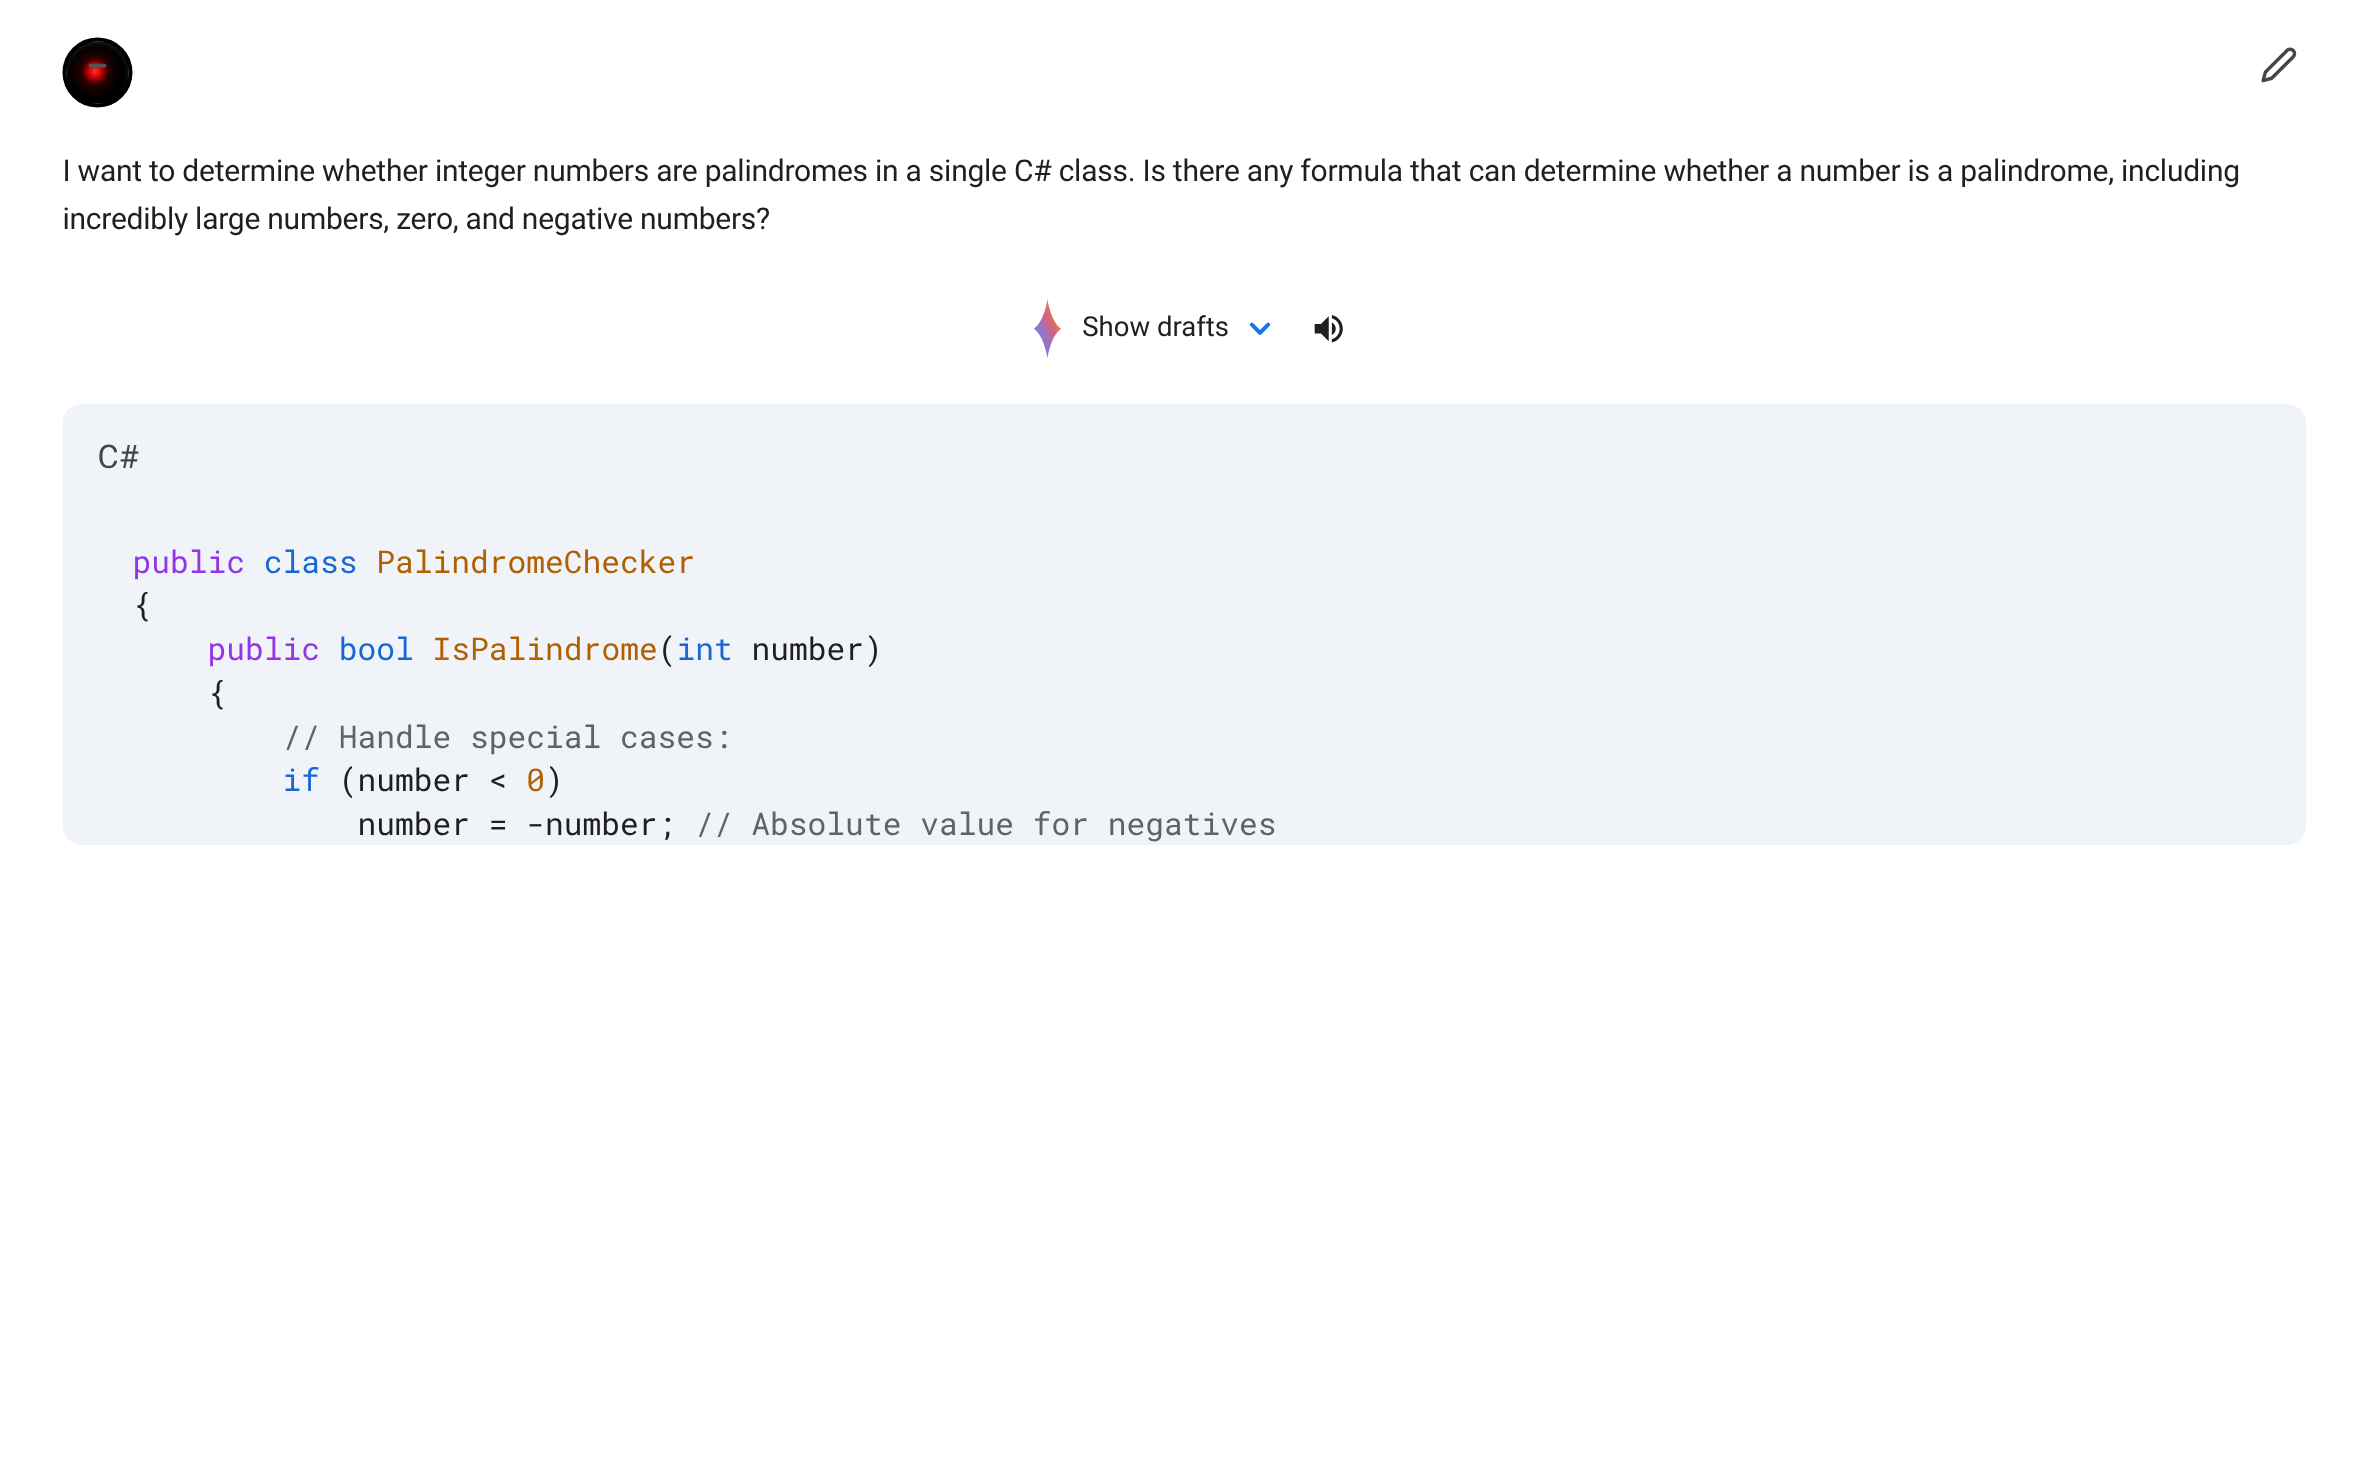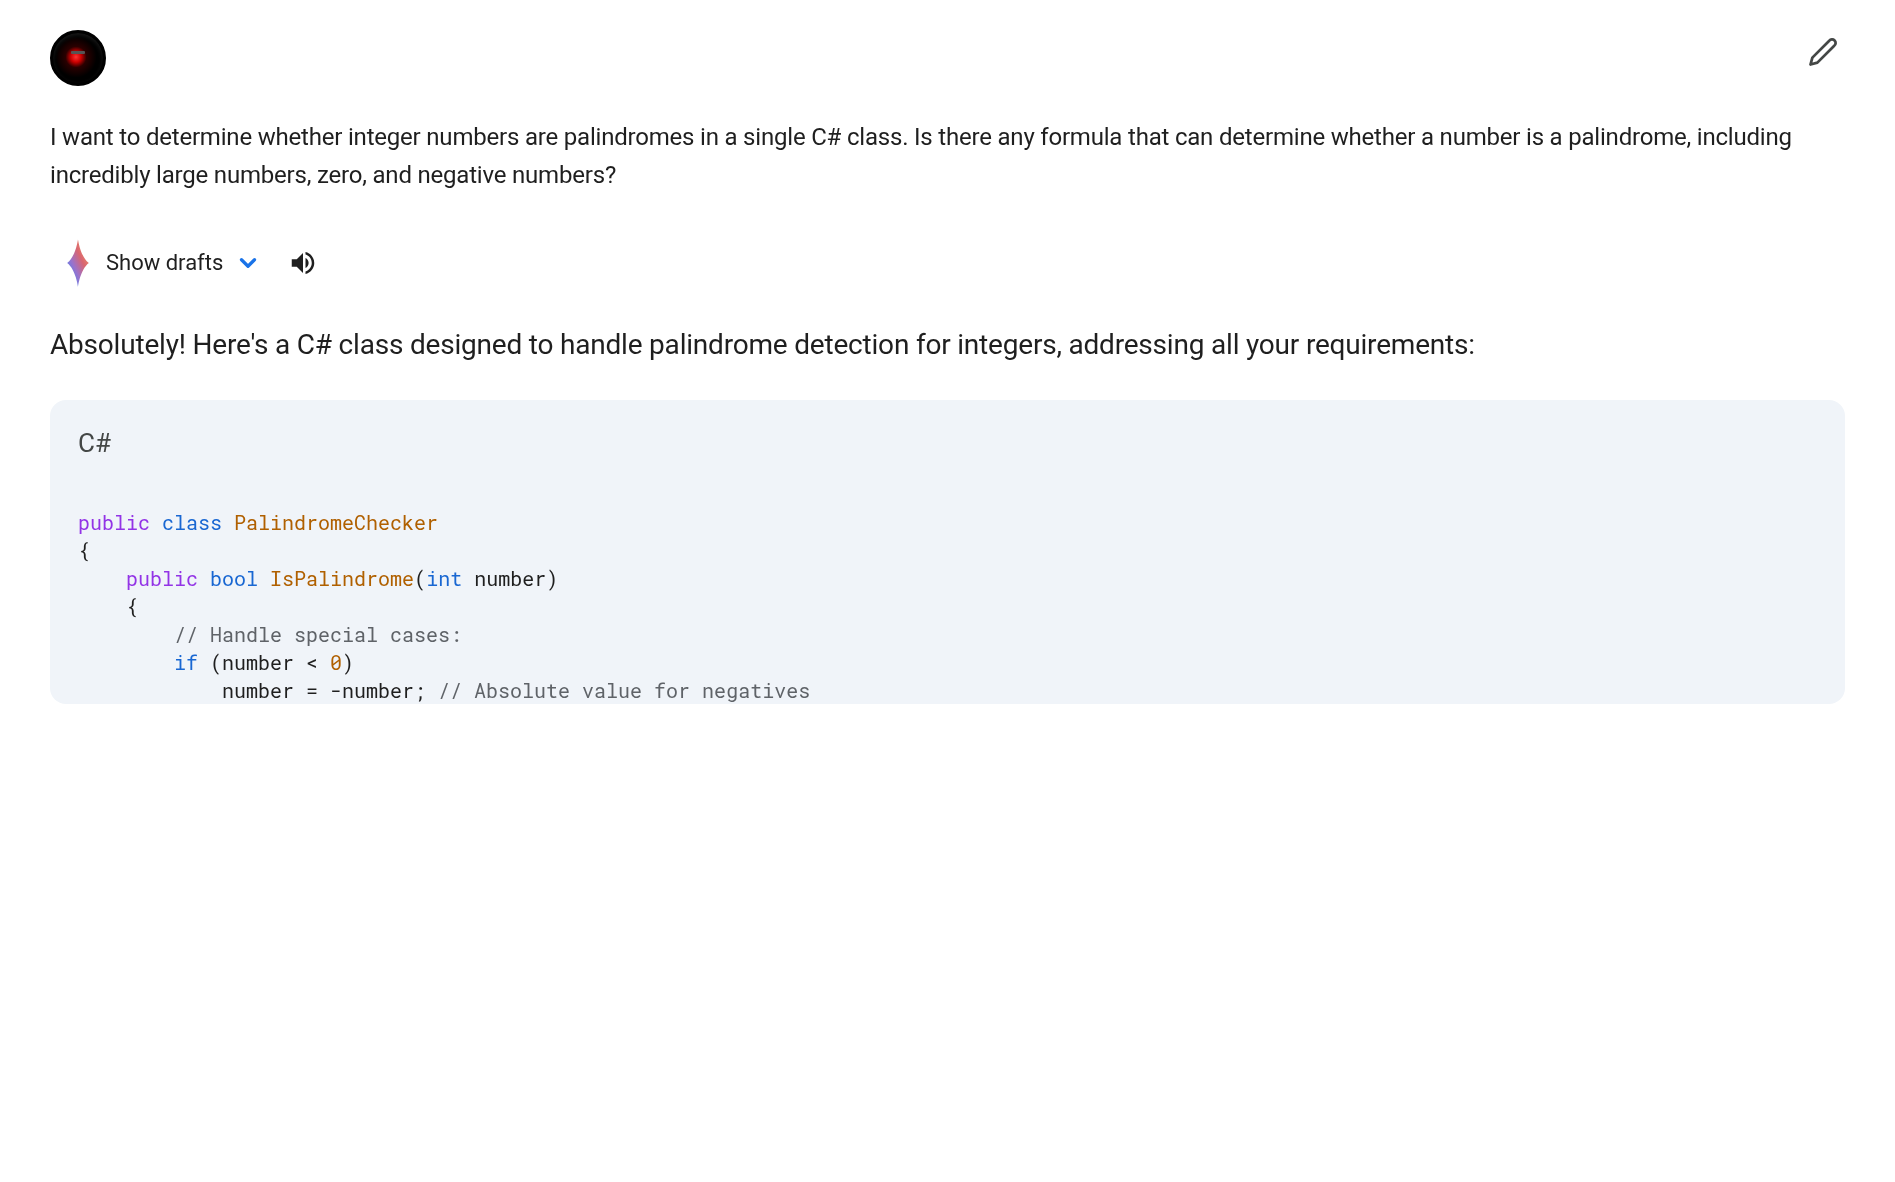--- a/index.html
+++ b/index.html
@@ -53,21 +53,21 @@
       color: #444746;
     }
     .user-text {
       font-size: 24px;
       line-height: 1.6;
       color: #1f1f1f;
       letter-spacing: -0.2px;
     }
     .assistant-header {
       display: flex;
-      justify-content: flex-start;
+      justify-content: center;
       align-items: center;
       margin-bottom: 32px;
     }
     .sparkle {
       width: 56px;
       height: 56px;
       display: flex;
       align-items: center;
       justify-content: center;
     }
@@ -112,25 +112,26 @@
       overflow: hidden;
     }
     .code-lang {
       font-size: 26px;
       color: #444746;
       margin-bottom: 50px;
       font-weight: 400;
     }
     .code-content {
       font-family: 'Roboto Mono', 'Courier New', Consolas, monospace;
-      font-size: 20px;
+      font-size: 25px;
       line-height: 1.4;
       white-space: pre;
       color: #1f1f1f;
       letter-spacing: 0px;
+      margin-left: 28px;
     }
     .kw-purple { color: #9334e6; }
     .kw-blue { color: #1967d2; }
     .kw-gold { color: #b06000; }
     .kw-comment { color: #5f6368; }
     .kw-black { color: #1f1f1f; }
   </style>
 </head>
 <body>
 
@@ -168,21 +169,20 @@
           <polyline points="6 9 12 15 18 9"></polyline>
         </svg>
       </div>
       <div class="speaker-btn">
         <svg width="30" height="30" viewBox="0 0 24 24" fill="currentColor">
           <path d="M3 9v6h4l5 5V4L7 9H3zm13.5 3c0-1.77-1.02-3.29-2.5-4.03v8.05c1.48-.73 2.5-2.25 2.5-4.02zM14 3.23v2.06c2.89.86 5 3.54 5 6.71s-2.11 5.85-5 6.71v2.06c4.01-.91 7-4.49 7-8.77s-2.99-7.86-7-8.77z"></path>
         </svg>
       </div>
     </div>
   </div>
-  <div class="assistant-text">Absolutely! Here's a C# class designed to handle palindrome detection for integers, addressing all your requirements:</div>
   <div class="code-block">
     <div class="code-lang">C#</div>
     <div class="code-content"><span class="kw-purple">public</span> <span class="kw-blue">class</span> <span class="kw-gold">PalindromeChecker</span>
 <span class="kw-black">{</span>
     <span class="kw-purple">public</span> <span class="kw-blue">bool</span> <span class="kw-gold">IsPalindrome</span><span class="kw-black">(</span><span class="kw-blue">int</span><span class="kw-black"> number)</span>
     <span class="kw-black">{</span>
         <span class="kw-comment">// Handle special cases:</span>
         <span class="kw-blue">if</span><span class="kw-black"> (number &lt; </span><span class="kw-gold">0</span><span class="kw-black">)</span>
             <span class="kw-black">number = -number; </span><span class="kw-comment">// Absolute value for negatives</span></div>
   </div>

